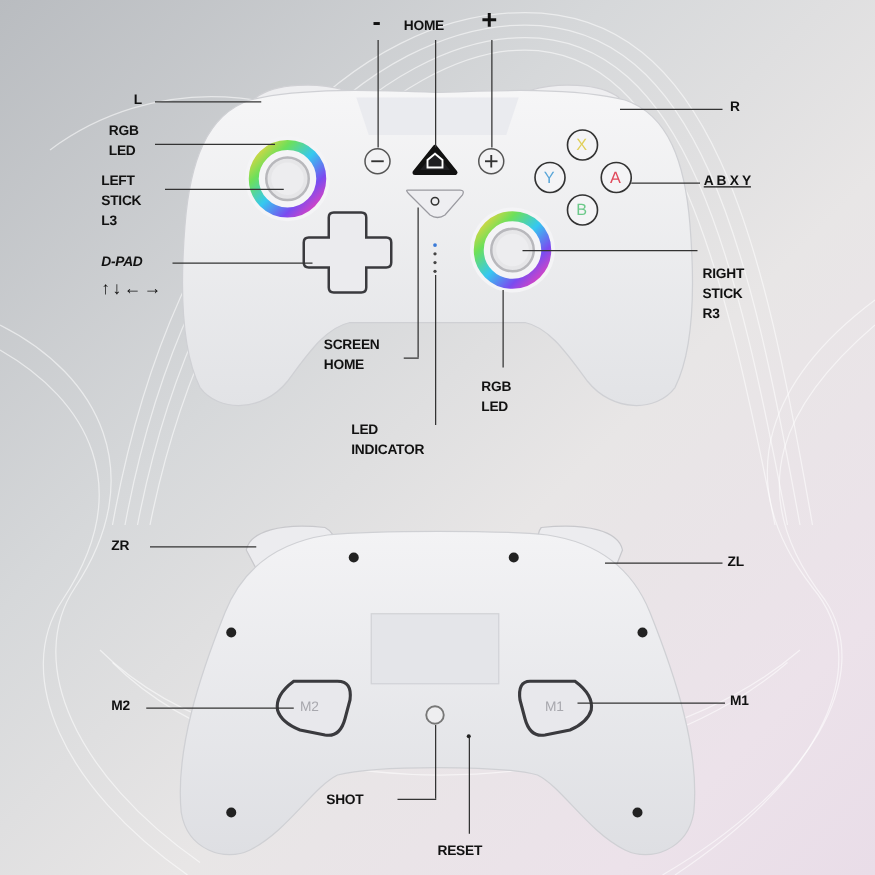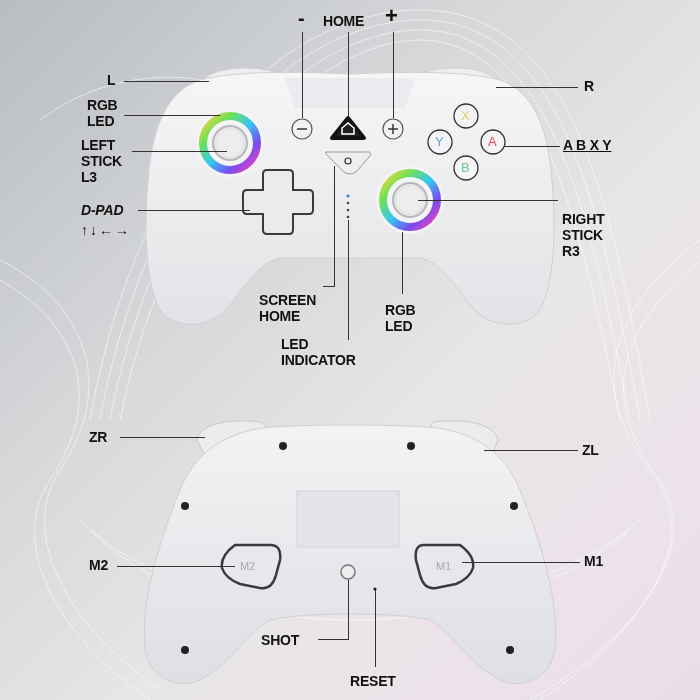--- a/index.html
+++ b/index.html
@@ -1,20 +1,20 @@
 <!DOCTYPE html>
 <html><head>
 <meta charset="utf-8">
 <style>
   html,body{margin:0;padding:0;}
   body{width:700px;height:700px;overflow:hidden;position:relative;
     background:linear-gradient(135deg,#b9bcc0 0%,#d6d8da 35%,#e8e6e6 60%,#ece2ea 85%,#e9dde8 100%);
     font-family:"Liberation Sans","DejaVu Sans",sans-serif;}
   .waves{position:absolute;left:0;top:0;width:700px;height:700px;}
-  .lbl{position:absolute;color:#111;font-weight:bold;font-size:14px;line-height:16px;letter-spacing:-0.2px;}
+  .lbl{position:absolute;color:#111;font-weight:bold;font-size:11px;line-height:16px;letter-spacing:-0.2px;}
   .line{position:absolute;background:#333;}
   .h{height:1px;} .v{width:1px;}
   svg.ctrl{position:absolute;left:0;top:0;}
 </style>
 </head>
 <body>
 
 <svg class="waves" viewBox="0 0 700 700">
   <g fill="none" stroke="#ffffff" stroke-opacity="0.55" stroke-width="1">
     <path d="M100,420 C150,150 300,20 420,20 C560,20 600,200 640,420"></path>
@@ -170,21 +170,21 @@
 <div class="lbl" style="left:563px;top:137px;text-decoration:underline;">A B X Y</div>
 <div class="line h" style="left:505px;top:146px;width:55px;"></div>
 
 <div class="lbl" style="left:562px;top:191px;margin-top:20px;">
   <div>RIGHT</div>
   <div>STICK</div>
   <div>R3</div>
 </div>
 <div class="line h" style="left:418px;top:200px;width:140px;"></div>
 
-<div class="lbl" style="left:259px;top:292px;">
+<div class="lbl" style="left:259px;top:268px;">
   <div>SCREEN</div>
   <div>HOME</div>
 </div>
 <div class="line v" style="left:334px;top:166px;height:120px;"></div>
 <div class="line h" style="left:323px;top:286px;width:12px;"></div>
 
 <div class="line v" style="left:348px;top:220px;height:120px;"></div>
 <div class="lbl" style="left:281px;top:336px;">
   <div>LED</div>
   <div>INDICATOR</div>

